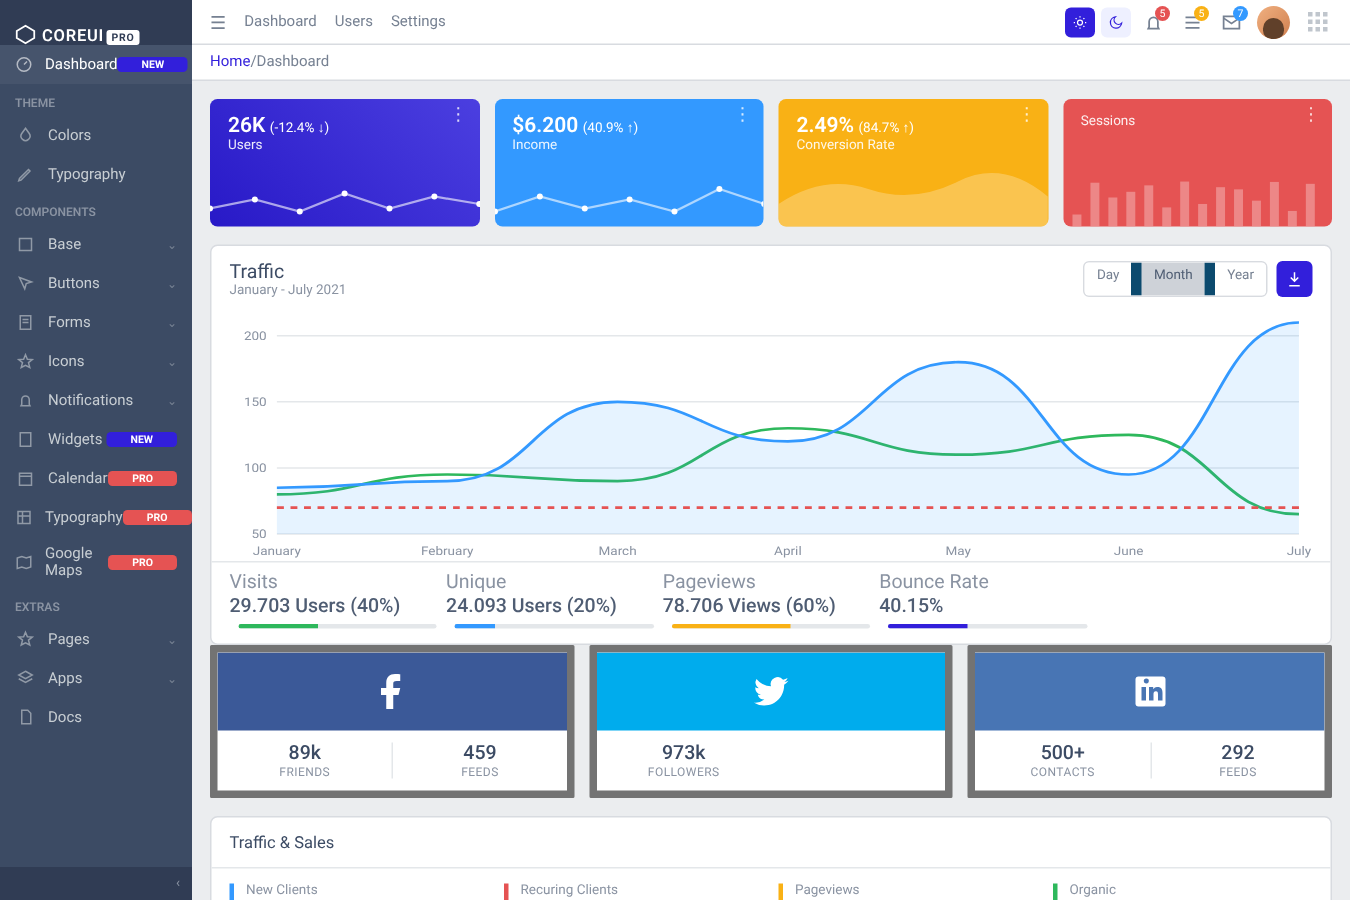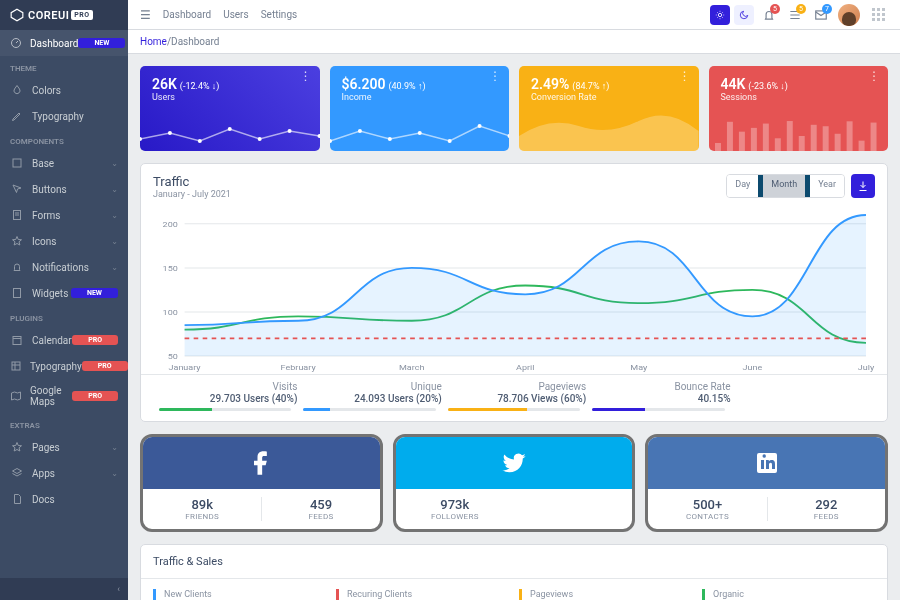--- a/index.html
+++ b/index.html
@@ -1,19 +1,19 @@
 <!DOCTYPE html>
 <html><head>
 <meta charset="utf-8">
 <style>
 *{box-sizing:border-box;margin:0;padding:0}
 body{font-family:-apple-system,BlinkMacSystemFont,"Segoe UI",Roboto,sans-serif;font-size:12px;color:#4f5d73;background:#ebedef;overflow:hidden}
 .app{display:flex;width:900px;height:600px}
 .sidebar{width:128px;background:#3c4b64;color:#fff;display:flex;flex-direction:column;font-size:10px;position:relative}
-.brand{height:30px;display:flex;align-items:center;padding:0 10px;background:#303c54;font-weight:600;font-size:11px;letter-spacing:.5px}
+.brand{height:30px;display:flex;align-items:flex-end;padding:0 10px;background:#303c54;font-weight:600;font-size:11px;letter-spacing:.5px}
 .brand svg{margin-right:4px}
 .brand .pro{background:#fff;color:#303c54;font-size:7px;padding:1px 3px;border-radius:2px;margin-left:2px;font-weight:700}
 .nav{flex:1;overflow-y:auto}
 .nav::-webkit-scrollbar{width:4px}
 .nav-title{padding:8px 10px 4px;font-size:8px;color:#8a93a2;text-transform:uppercase;font-weight:600}
 .nav-item{display:flex;align-items:center;padding:6px 10px;cursor:pointer;color:#c8ced3;position:relative}
 .nav-item.active{background:#46546c;color:#fff}
 .nav-item .ni-icon{width:14px;height:14px;margin-right:8px;opacity:.6;display:flex;align-items:center;justify-content:center}
 .nav-item .ni-icon svg{width:12px;height:12px;stroke:currentColor;fill:none;stroke-width:2}
 .nav-item .badge{margin-left:auto;font-size:7px;padding:1px 16px;border-radius:3px;font-weight:700}
@@ -39,40 +39,40 @@
 .breadcrumb .home{color:#321fdb}
 .content{flex:1;padding:12px;overflow-y:auto;min-height:0}
 .content::-webkit-scrollbar{width:6px}
 .cards{display:grid;grid-template-columns:repeat(4,1fr);gap:10px;margin-bottom:12px}
 .stat{border-radius:5px;padding:10px 12px 0;color:#fff;height:85px;position:relative;overflow:hidden}
 .stat .val{font-size:14px;font-weight:600}
 .stat .delta{font-size:9px;font-weight:400}
 .stat .lbl{font-size:9px;opacity:.9}
 .stat .dots{position:absolute;top:8px;right:8px;font-size:12px;line-height:4px;opacity:.8;cursor:pointer}
 .stat svg.spark{position:absolute;bottom:0;left:0;width:100%;height:40px}
-.card{background:#fff;border:1px solid #d8dbe0;border-radius:5px;margin-bottom:12px}
+.card{background:#fff;border:1px solid #d8dbe0;border-radius:5px;}
 .chead{padding:10px 12px;display:flex;align-items:flex-start}
 .chead .titlewrap .t{font-size:13px;color:#3c4b64}
 .chead .titlewrap .s{font-size:9px;color:#8a93a2}
 .chead .controls{margin-left:auto;display:flex;gap:6px}
 .seg{display:flex;border:1px solid #d8dbe0;border-radius:4px;overflow:hidden}
 .seg div{padding:4px 8px;font-size:9px;color:#768192;cursor:pointer;background:#fff}
-.seg div+div{border-left:5px solid #0c4a6e}
+.seg div+div{border-left:7px solid #0c4a6e}
 .seg div.on{background:#ced2d8;color:#4f5d73}
 .dlbtn{width:24px;height:24px;background:#321fdb;border-radius:4px;display:flex;align-items:center;justify-content:center;cursor:pointer;color:#fff}
 .chartwrap{height:165px;padding:0 12px;position:relative}
 .chartwrap svg{width:100%;height:100%}
 .metrics{display:grid;grid-template-columns:repeat(5,1fr);border-top:1px solid #e4e7ea;padding:6px 12px 10px}
-.metric{text-align:right;font-size:10px}
+.metric{text-align:left;font-size:13px}
 .metric .ml{color:#8a93a2;margin-bottom:1px}
 .metric .mv{color:#4f5d73;font-weight:500;margin-bottom:4px}
 .metric .bar{height:3px;background:#e4e7ea;margin:0 6px;border-radius:2px;overflow:hidden}
 .metric .bar span{display:block;height:100%}
 .socials{display:grid;grid-template-columns:repeat(3,1fr);gap:10px;margin-bottom:12px}
-.social{background:#fff;border:3px solid #737373;border-radius:12px;overflow:hidden}
+.social{background:#fff;border:5px solid #737373;border-radius:1px;overflow:hidden}
 .social .sh{height:52px;display:flex;align-items:center;justify-content:center;color:#fff}
 .social .sb{display:grid;grid-template-columns:1fr 1fr;padding:8px 0}
 .social .sb>div{text-align:center}
 .social .sb>div+div{border-left:1px solid #e4e7ea}
 .social .sn{font-size:13px;font-weight:500;color:#3c4b64}
 .social .sl{font-size:8px;color:#8a93a2;text-transform:uppercase;letter-spacing:.3px}
 .ts .chead{border-bottom:1px solid #e4e7ea;padding:10px 12px}
 .ts .chead .t{font-size:11px;color:#3c4b64}
 .tsrow{display:grid;grid-template-columns:repeat(4,1fr);padding:10px 12px;gap:10px}
 .tsi{border-left:3px solid;padding-left:8px}
@@ -170,21 +170,20 @@
         </div>
       <div class="nav-item">
           <span class="ni-icon">
             <svg viewBox="0 0 24 24">
               <rect x="5" y="3" width="14" height="18"></rect>
             </svg>
           </span>
           <span>Widgets</span>
           <span class="badge bnew">NEW</span>
         </div>
-      <div class="nav-title">PLUGINS</div>
       <div class="nav-item">
           <span class="ni-icon">
             <svg viewBox="0 0 24 24">
               <rect x="4" y="5" width="16" height="16"></rect>
               <path d="M4 9h16"></path>
             </svg>
           </span>
           <span>Calendar</span>
           <span class="badge bpro">PRO</span>
         </div>
@@ -329,21 +328,20 @@
           <div class="stat" style="background:#f9b115">
      <span class="dots">⋮</span>
      <div><span class="val">2.49%</span> <span class="delta">(84.7% ↑)</span></div>
      <div class="lbl">Conversion Rate</div>
      <svg class="spark" viewBox="0 0 180 40" preserveAspectRatio="none">
               <path d="M0,25 Q30,5 60,15 T120,10 T180,20 L180,40 L0,40 Z" fill="rgba(255,255,255,.25)"></path>
             </svg>
    </div>
           <div class="stat" style="background:#e55353">
      <span class="dots">⋮</span>
-     <div><span class="val">44K</span> <span class="delta">(-23.6% ↓)</span></div>
      <div class="lbl">Sessions</div>
      <svg class="spark" viewBox="0 0 180 40" preserveAspectRatio="none">
               <rect x="6" y="32" width="6" height="8" fill="rgba(255,255,255,.3)"></rect>
               <rect x="18" y="10.801719920821753" width="6" height="29.198280079178247" fill="rgba(255,255,255,.3)"></rect>
               <rect x="30" y="20.65896981992779" width="6" height="19.34103018007221" fill="rgba(255,255,255,.3)"></rect>
               <rect x="42" y="16.86914449795257" width="6" height="23.13085550204743" fill="rgba(255,255,255,.3)"></rect>
               <rect x="54" y="12.56399757415663" width="6" height="27.43600242584337" fill="rgba(255,255,255,.3)"></rect>
               <rect x="66" y="27.26736026206806" width="6" height="12.73263973793194" fill="rgba(255,255,255,.3)"></rect>
               <rect x="78" y="10.032046401758691" width="6" height="29.96795359824131" fill="rgba(255,255,255,.3)"></rect>
               <rect x="90" y="24.979836028314253" width="6" height="15.020163971685747" fill="rgba(255,255,255,.3)"></rect>

